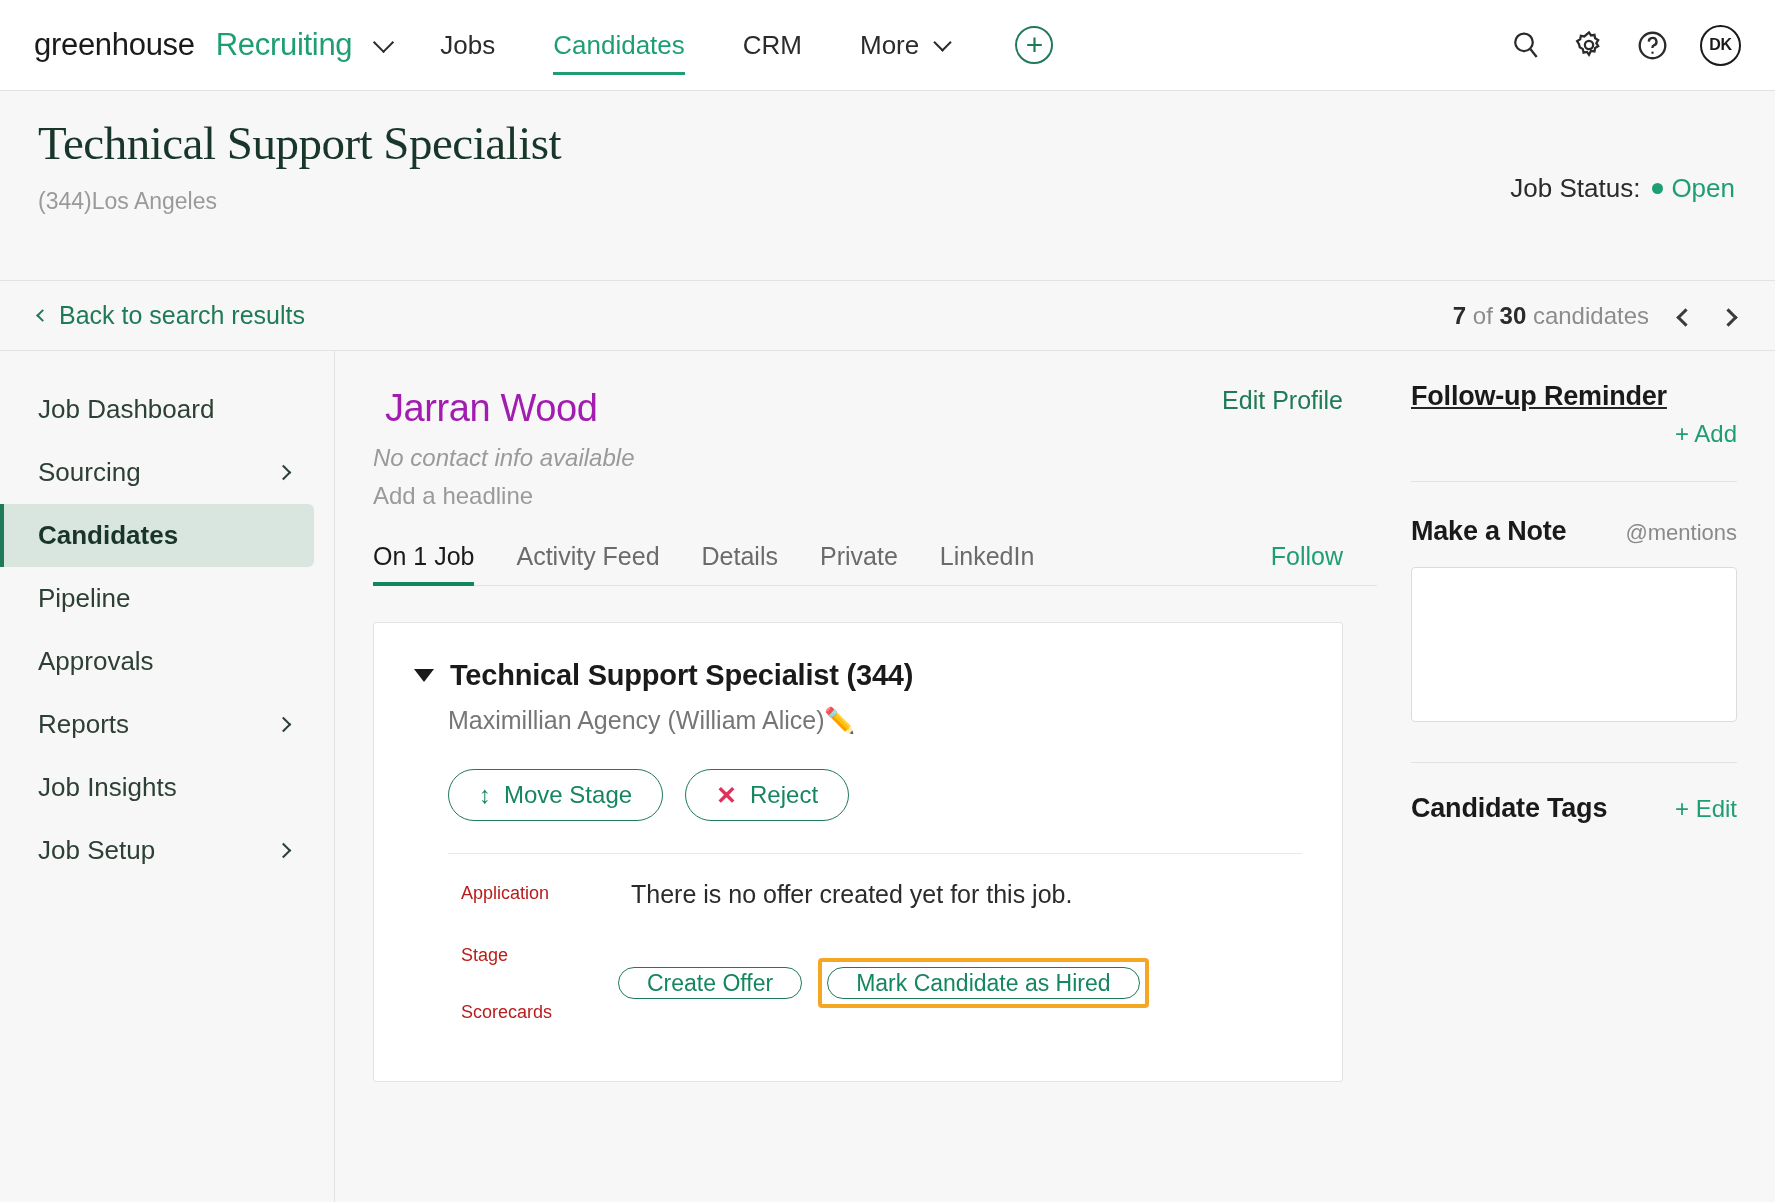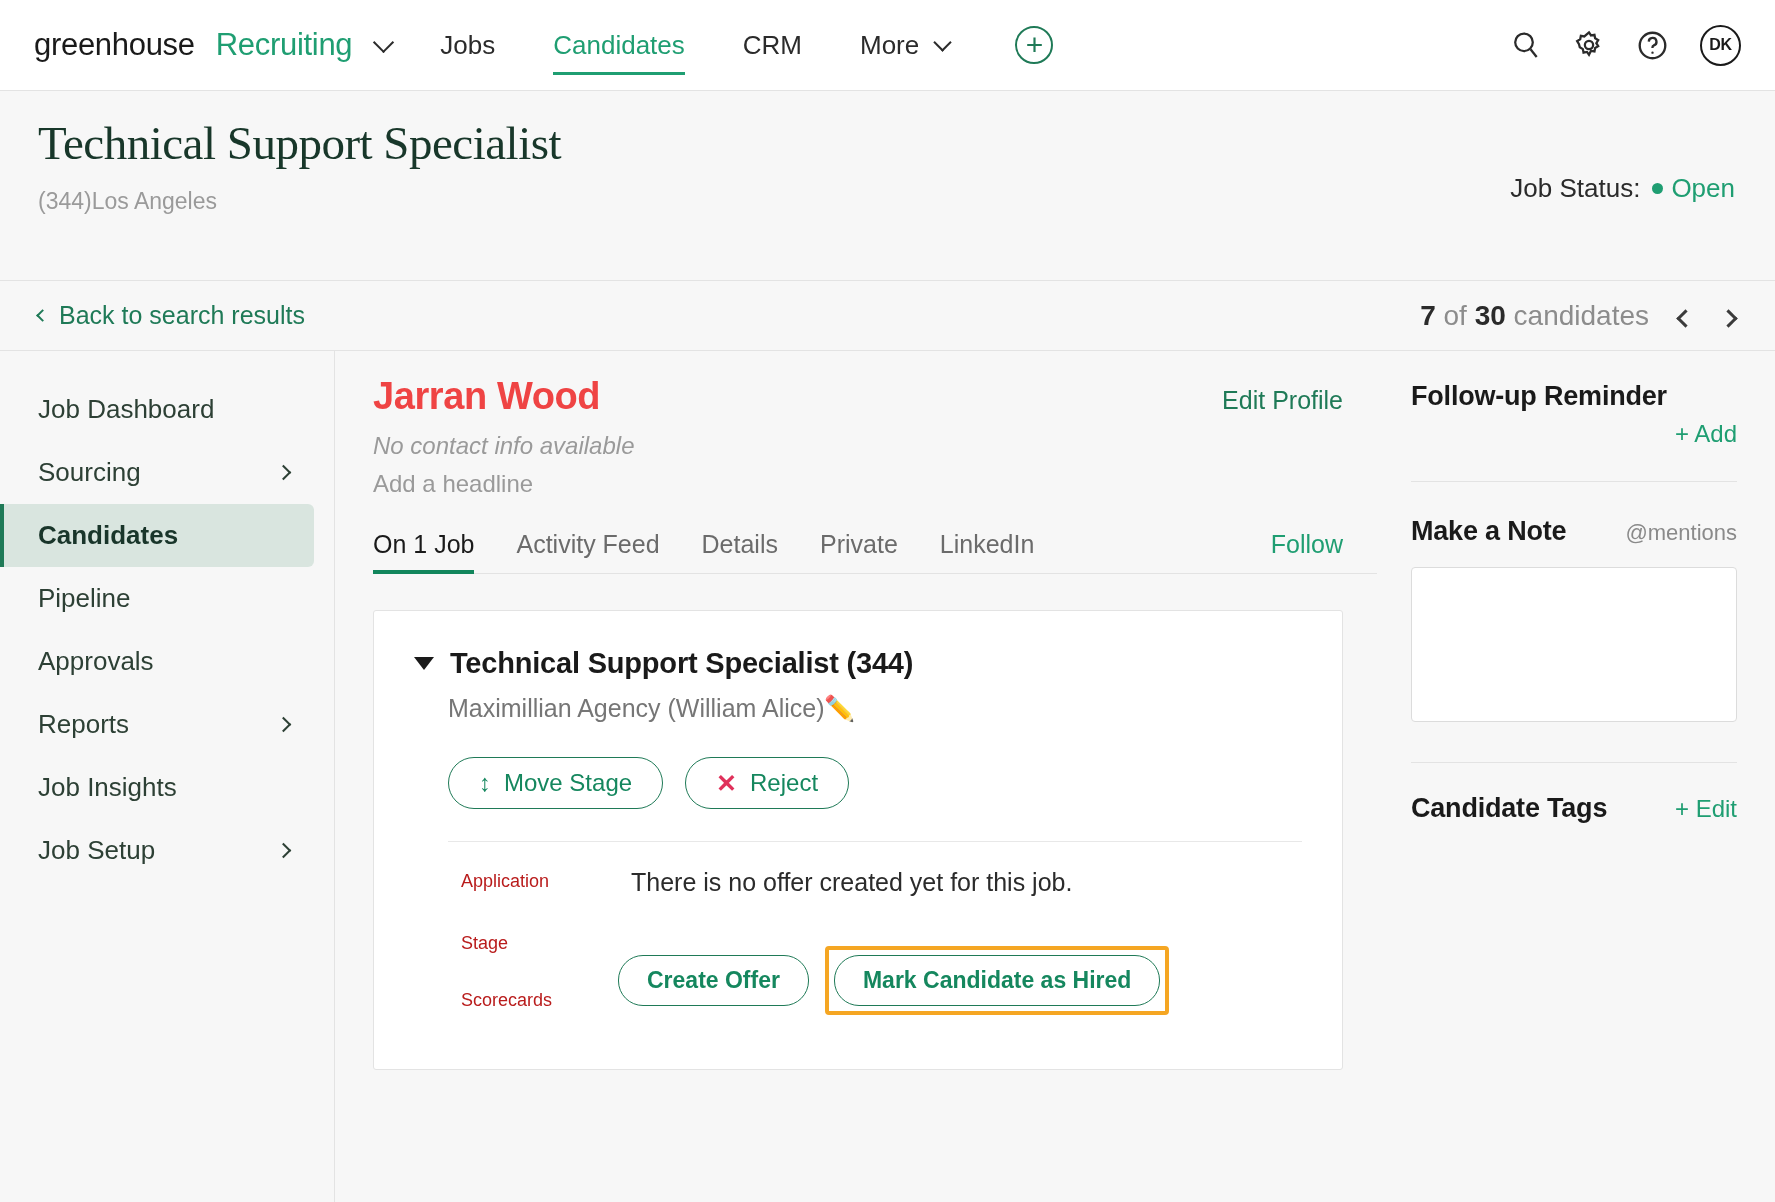--- a/index.html
+++ b/index.html
@@ -153,21 +153,21 @@
   }
   .chev-left-small {
     display: inline-block; width: 9px; height: 9px;
     border-left: 2px solid #1f7a57; border-bottom: 2px solid #1f7a57;
     transform: rotate(45deg);
   }
   #pager {
     margin-left: auto;
     display: flex;
     gap: 30px;
-    font-size: 28px;
+    font-size: 24px;
     color: #8c8c8c;
   }
   #pager b { color: #2b2b2b; font-weight: 700; }
   .pg-arrow { cursor: pointer; display: inline-block; }
   .chev { display: inline-block; width: 13px; height: 13px; border-right: 3px solid #3b3b3b; border-bottom: 3px solid #3b3b3b; }
   .chev.left { transform: rotate(135deg); }
   .chev.right { transform: rotate(-45deg); }
 
   
   #body-wrap { display: flex; height: calc(1202px - 91px - 190px - 70px); }
@@ -208,23 +208,23 @@
 
   
   #main {
     flex: 1;
     padding: 24px 0 0 38px;
     min-width: 0;
     position: relative;
   }
   #cand-name {
     font-size: 38px;
-    font-weight: 700;
-    color: #ef4444;
-    margin: 0;
+    font-weight: 400;
+    color: #a21caf;
+    margin: 12px;
     letter-spacing: -0.4px;
   }
   #cand-contact {
     font-size: 24px;
     font-style: italic;
     color: #9a9a9a;
     margin-top: 14px;
   }
   #cand-headline {
     font-size: 24px;
@@ -345,40 +345,41 @@
   .field-gap { height: 33px; }
   #offer-note { font-size: 25px; color: #2b2b2b; padding-left: 0; }
   #offer-btn-row {
     display: flex;
     align-items: center;
     gap: 0px;
     position: absolute;
     left: 170px;
     top: 78px;
   }
-  .pill.sm { height: 51px; font-size: 23px; padding: 0 28px; border-radius: 25px; font-weight: bold; }
+  .pill.sm { height: 32px; font-size: 23px; padding: 0 28px; border-radius: 25px; }
   #hired-wrap {
     border: 4px solid #f5a623;
     border-radius: 4px;
     padding: 5px;
     margin-left: 16px;
     display: inline-flex;
   }
 
   
   #rail {
     width: 398px;
     flex-shrink: 0;
     background: #f7f7f7;
     padding: 30px 38px 0 34px;
   }
   .rail-head {
     display: flex;
     align-items: flex-start;
     justify-content: space-between;
+    text-decoration: underline;
   }
   .rail-title {
     font-size: 27px;
     font-weight: 700;
     color: #1a1a1a;
     letter-spacing: -0.2px;
   }
   .rail-action {
     font-size: 24px;
     color: #1f9e72;

